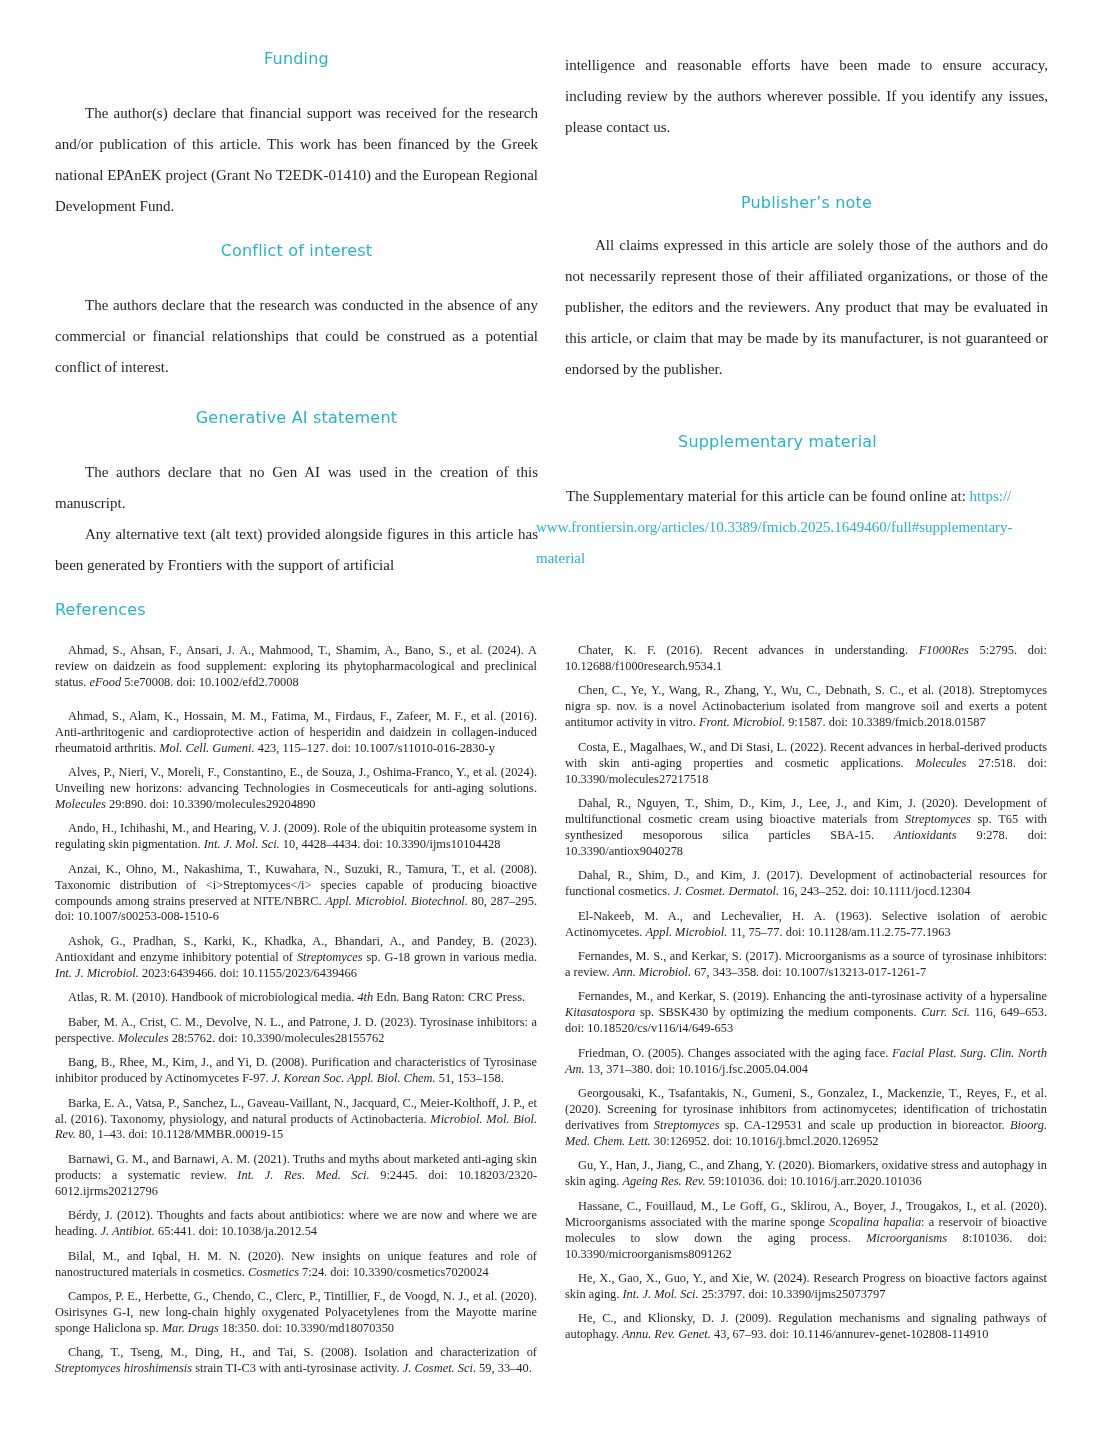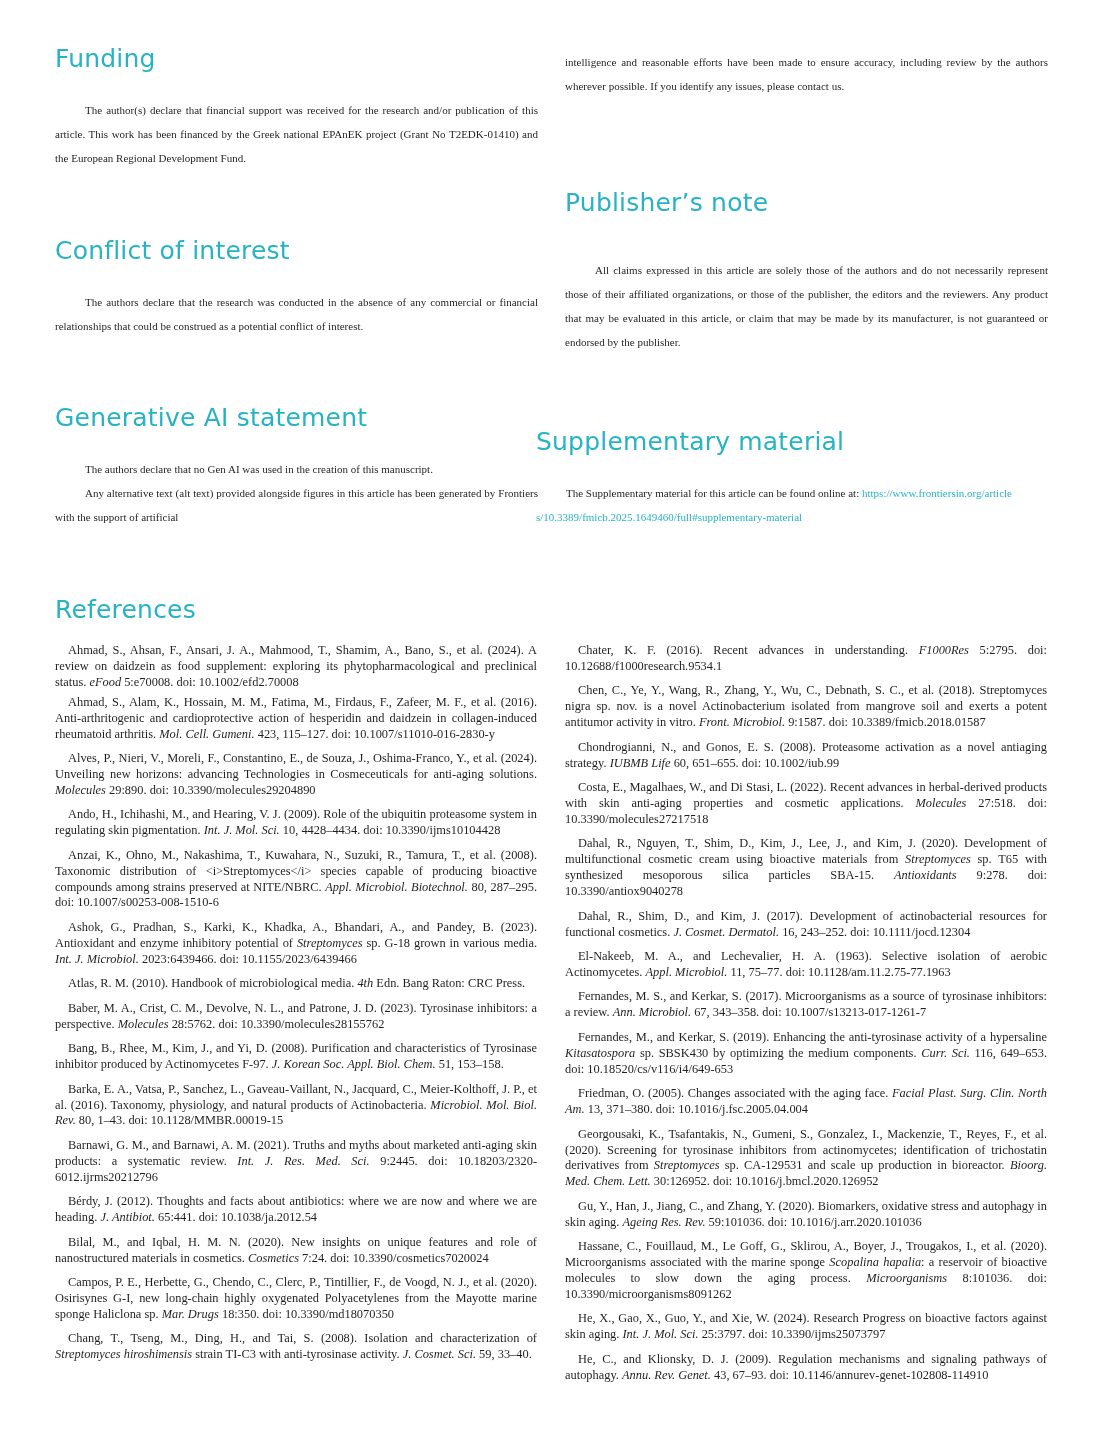--- a/index.html
+++ b/index.html
@@ -1,25 +1,26 @@
 <!DOCTYPE html>
 <html><head>
   <meta charset="utf-8">
   <style>
     * { box-sizing: border-box; margin: 0; padding: 0; }
     html, body { width: 1100px; height: 1451px; background: #ffffff; overflow: hidden; }
     body { position: relative; font-family: "Liberation Serif", "DejaVu Serif", serif; color: #231f20; }
     .col { position: absolute; width: 483px; }
     .heading {
       font-family: "DejaVu Sans", "Liberation Sans", sans-serif;
-      color: #27b3c4; font-size: 25px; font-weight: normal; line-height: 30px;
+      color: #27b3c4; font-size: 16px; font-weight: normal; line-height: 30px;
       letter-spacing: 0.2px;
+      text-align: center;
     }
     .para {
-      font-size: 11px; line-height: 24px; text-align: justify;
+      font-size: 15px; line-height: 31px; text-align: justify;
       text-indent: 30px; hyphens: manual;
     }
     .para.noindent { text-indent: 0; }
     .link { color: #27b3c4; }
     .refs { position: absolute; width: 482px; }
     .ref {
       font-size: 12.4px; line-height: 15.9px; text-align: justify;
       text-indent: 13px; color: #231f20;
     }
     .ref i { font-style: italic; }
@@ -42,51 +43,50 @@
   <p class="para" style="margin-top:24px;">The authors declare that no Gen AI was used in the creation of this manuscript.</p>
   <p class="para">Any alternative text (alt text) provided alongside figures in this article has been generated by Frontiers with the support of artificial</p>
 </section>
 
 <section class="col" style="left:565px; top:50px;">
   <p class="para noindent">intelligence and reasonable efforts have been made to ensure accuracy, including review by the authors wherever possible. If you identify any issues, please contact us.</p>
 </section>
 
 <section class="col" style="left:565px; top:188px;">
   <h2 class="heading">Publisher’s note</h2>
-  <p class="para" style="margin-top:40px;">All claims expressed in this article are solely those of the authors and do not necessarily represent those of their affiliated organizations, or those of the publisher, the editors and the reviewers. Any product that may be evaluated in this article, or claim that may be made by its manufacturer, is not guaranteed or endorsed by the publisher.</p>
+  <p class="para" style="margin-top:12px;">All claims expressed in this article are solely those of the authors and do not necessarily represent those of their affiliated organizations, or those of the publisher, the editors and the reviewers. Any product that may be evaluated in this article, or claim that may be made by its manufacturer, is not guaranteed or endorsed by the publisher.</p>
 </section>
 
 <section class="col" style="left:536px; top:427px;">
   <h2 class="heading">Supplementary material</h2>
   <p class="para" style="margin-top:24px; text-align:left;"><span>The Supplementary material for this article can be found online at: </span><span class="link" style="word-break: break-all;">https://www.frontiersin.org/articles/10.3389/fmicb.2025.1649460/full#supplementary-material</span></p>
 </section>
 
 <h2 class="heading" style="position:absolute; left:55px; top:595px;">References</h2>
 
 <div class="refs" id="refs-left" style="left:55px; top:643px;">
-    <p class="ref" style="margin-bottom: 4px;"><span>Ahmad, S., Ahsan, F., Ansari, J. A., Mahmood, T., Shamim, A., Bano, S., et al. (2024). A review on daidzein as food supplement: exploring its phytopharmacological and preclinical status. </span><i>eFood</i><span> 5:e70008. doi: 10.1002/efd2.70008</span></p>
+    <p class="ref" style="margin-bottom: 18px;"><span>Ahmad, S., Ahsan, F., Ansari, J. A., Mahmood, T., Shamim, A., Bano, S., et al. (2024). A review on daidzein as food supplement: exploring its phytopharmacological and preclinical status. </span><i>eFood</i><span> 5:e70008. doi: 10.1002/efd2.70008</span></p>
     <p class="ref" style="margin-bottom: 8.6px;"><span>Ahmad, S., Alam, K., Hossain, M. M., Fatima, M., Firdaus, F., Zafeer, M. F., et al. (2016). Anti-arthritogenic and cardioprotective action of hesperidin and daidzein in collagen-induced rheumatoid arthritis. </span><i>Mol. Cell. Gumeni.</i><span> 423, 115–127. doi: 10.1007/s11010-016-2830-y</span></p>
     <p class="ref" style="margin-bottom: 8.6px;"><span>Alves, P., Nieri, V., Moreli, F., Constantino, E., de Souza, J., Oshima-Franco, Y., et al. (2024). Unveiling new horizons: advancing Technologies in Cosmeceuticals for anti-aging solutions. </span><i>Molecules</i><span> 29:890. doi: 10.3390/molecules29204890</span></p>
     <p class="ref" style="margin-bottom: 8.6px;"><span>Ando, H., Ichihashi, M., and Hearing, V. J. (2009). Role of the ubiquitin proteasome system in regulating skin pigmentation. </span><i>Int. J. Mol. Sci.</i><span> 10, 4428–4434. doi: 10.3390/ijms10104428</span></p>
     <p class="ref" style="margin-bottom: 8.6px;"><span>Anzai, K., Ohno, M., Nakashima, T., Kuwahara, N., Suzuki, R., Tamura, T., et al. (2008). Taxonomic distribution of &lt;i&gt;Streptomyces&lt;/i&gt; species capable of producing bioactive compounds among strains preserved at NITE/NBRC. </span><i>Appl. Microbiol. Biotechnol.</i><span> 80, 287–295. doi: 10.1007/s00253-008-1510-6</span></p>
     <p class="ref" style="margin-bottom: 8.6px;"><span>Ashok, G., Pradhan, S., Karki, K., Khadka, A., Bhandari, A., and Pandey, B. (2023). Antioxidant and enzyme inhibitory potential of </span><i>Streptomyces</i><span> sp. G-18 grown in various media. </span><i>Int. J. Microbiol.</i><span> 2023:6439466. doi: 10.1155/2023/6439466</span></p>
     <p class="ref" style="margin-bottom: 8.6px;"><span>Atlas, R. M. (2010). Handbook of microbiological media. </span><i>4th</i><span> Edn. Bang Raton: CRC Press.</span></p>
     <p class="ref" style="margin-bottom: 8.6px;"><span>Baber, M. A., Crist, C. M., Devolve, N. L., and Patrone, J. D. (2023). Tyrosinase inhibitors: a perspective. </span><i>Molecules</i><span> 28:5762. doi: 10.3390/molecules28155762</span></p>
     <p class="ref" style="margin-bottom: 8.6px;"><span>Bang, B., Rhee, M., Kim, J., and Yi, D. (2008). Purification and characteristics of Tyrosinase inhibitor produced by Actinomycetes F-97. </span><i>J. Korean Soc. Appl. Biol. Chem.</i><span> 51, 153–158.</span></p>
     <p class="ref" style="margin-bottom: 8.6px;"><span>Barka, E. A., Vatsa, P., Sanchez, L., Gaveau-Vaillant, N., Jacquard, C., Meier-Kolthoff, J. P., et al. (2016). Taxonomy, physiology, and natural products of Actinobacteria. </span><i>Microbiol. Mol. Biol. Rev.</i><span> 80, 1–43. doi: 10.1128/MMBR.00019-15</span></p>
     <p class="ref" style="margin-bottom: 8.6px;"><span>Barnawi, G. M., and Barnawi, A. M. (2021). Truths and myths about marketed anti-aging skin products: a systematic review. </span><i>Int. J. Res. Med. Sci.</i><span> 9:2445. doi: 10.18203/2320-6012.ijrms20212796</span></p>
     <p class="ref" style="margin-bottom: 8.6px;"><span>Bérdy, J. (2012). Thoughts and facts about antibiotics: where we are now and where we are heading. </span><i>J. Antibiot.</i><span> 65:441. doi: 10.1038/ja.2012.54</span></p>
     <p class="ref" style="margin-bottom: 8.6px;"><span>Bilal, M., and Iqbal, H. M. N. (2020). New insights on unique features and role of nanostructured materials in cosmetics. </span><i>Cosmetics</i><span> 7:24. doi: 10.3390/cosmetics7020024</span></p>
     <p class="ref" style="margin-bottom: 8.6px;"><span>Campos, P. E., Herbette, G., Chendo, C., Clerc, P., Tintillier, F., de Voogd, N. J., et al. (2020). Osirisynes G-I, new long-chain highly oxygenated Polyacetylenes from the Mayotte marine sponge Haliclona sp. </span><i>Mar. Drugs</i><span> 18:350. doi: 10.3390/md18070350</span></p>
     <p class="ref" style="margin-bottom: 8.6px;"><span>Chang, T., Tseng, M., Ding, H., and Tai, S. (2008). Isolation and characterization of </span><i>Streptomyces hiroshimensis</i><span> strain TI-C3 with anti-tyrosinase activity. </span><i>J. Cosmet. Sci.</i><span> 59, 33–40.</span></p>
   </div>
 <div class="refs" id="refs-right" style="left:565px; top:643px;">
     <p class="ref" style="margin-bottom: 8.6px;"><span>Chater, K. F. (2016). Recent advances in understanding. </span><i>F1000Res</i><span> 5:2795. doi: 10.12688/f1000research.9534.1</span></p>
     <p class="ref" style="margin-bottom: 8.6px;"><span>Chen, C., Ye, Y., Wang, R., Zhang, Y., Wu, C., Debnath, S. C., et al. (2018). Streptomyces nigra sp. nov. is a novel Actinobacterium isolated from mangrove soil and exerts a potent antitumor activity in vitro. </span><i>Front. Microbiol.</i><span> 9:1587. doi: 10.3389/fmicb.2018.01587</span></p>
-    <p class="ref" style="margin-bottom: 8.6px;"><span>Chondrogianni, N., and Gonos, E. S. (2008). Proteasome activation as a novel antiaging strategy. </span><i>IUBMB Life</i><span> 60, 651–655. doi: 10.1002/iub.99</span></p>
     <p class="ref" style="margin-bottom: 8.6px;"><span>Costa, E., Magalhaes, W., and Di Stasi, L. (2022). Recent advances in herbal-derived products with skin anti-aging properties and cosmetic applications. </span><i>Molecules</i><span> 27:518. doi: 10.3390/molecules27217518</span></p>
     <p class="ref" style="margin-bottom: 8.6px;"><span>Dahal, R., Nguyen, T., Shim, D., Kim, J., Lee, J., and Kim, J. (2020). Development of multifunctional cosmetic cream using bioactive materials from </span><i>Streptomyces</i><span> sp. T65 with synthesized mesoporous silica particles SBA-15. </span><i>Antioxidants</i><span> 9:278. doi: 10.3390/antiox9040278</span></p>
     <p class="ref" style="margin-bottom: 8.6px;"><span>Dahal, R., Shim, D., and Kim, J. (2017). Development of actinobacterial resources for functional cosmetics. </span><i>J. Cosmet. Dermatol.</i><span> 16, 243–252. doi: 10.1111/jocd.12304</span></p>
     <p class="ref" style="margin-bottom: 8.6px;"><span>El-Nakeeb, M. A., and Lechevalier, H. A. (1963). Selective isolation of aerobic Actinomycetes. </span><i>Appl. Microbiol.</i><span> 11, 75–77. doi: 10.1128/am.11.2.75-77.1963</span></p>
     <p class="ref" style="margin-bottom: 8.6px;"><span>Fernandes, M. S., and Kerkar, S. (2017). Microorganisms as a source of tyrosinase inhibitors: a review. </span><i>Ann. Microbiol.</i><span> 67, 343–358. doi: 10.1007/s13213-017-1261-7</span></p>
     <p class="ref" style="margin-bottom: 8.6px;"><span>Fernandes, M., and Kerkar, S. (2019). Enhancing the anti-tyrosinase activity of a hypersaline </span><i>Kitasatospora</i><span> sp. SBSK430 by optimizing the medium components. </span><i>Curr. Sci.</i><span> 116, 649–653. doi: 10.18520/cs/v116/i4/649-653</span></p>
     <p class="ref" style="margin-bottom: 8.6px;"><span>Friedman, O. (2005). Changes associated with the aging face. </span><i>Facial Plast. Surg. Clin. North Am.</i><span> 13, 371–380. doi: 10.1016/j.fsc.2005.04.004</span></p>
     <p class="ref" style="margin-bottom: 8.6px;"><span>Georgousaki, K., Tsafantakis, N., Gumeni, S., Gonzalez, I., Mackenzie, T., Reyes, F., et al. (2020). Screening for tyrosinase inhibitors from actinomycetes; identification of trichostatin derivatives from </span><i>Streptomyces</i><span> sp. CA-129531 and scale up production in bioreactor. </span><i>Bioorg. Med. Chem. Lett.</i><span> 30:126952. doi: 10.1016/j.bmcl.2020.126952</span></p>
     <p class="ref" style="margin-bottom: 8.6px;"><span>Gu, Y., Han, J., Jiang, C., and Zhang, Y. (2020). Biomarkers, oxidative stress and autophagy in skin aging. </span><i>Ageing Res. Rev.</i><span> 59:101036. doi: 10.1016/j.arr.2020.101036</span></p>
     <p class="ref" style="margin-bottom: 8.6px;"><span>Hassane, C., Fouillaud, M., Le Goff, G., Sklirou, A., Boyer, J., Trougakos, I., et al. (2020). Microorganisms associated with the marine sponge </span><i>Scopalina hapalia</i><span>: a reservoir of bioactive molecules to slow down the aging process. </span><i>Microorganisms</i><span> 8:101036. doi: 10.3390/microorganisms8091262</span></p>

